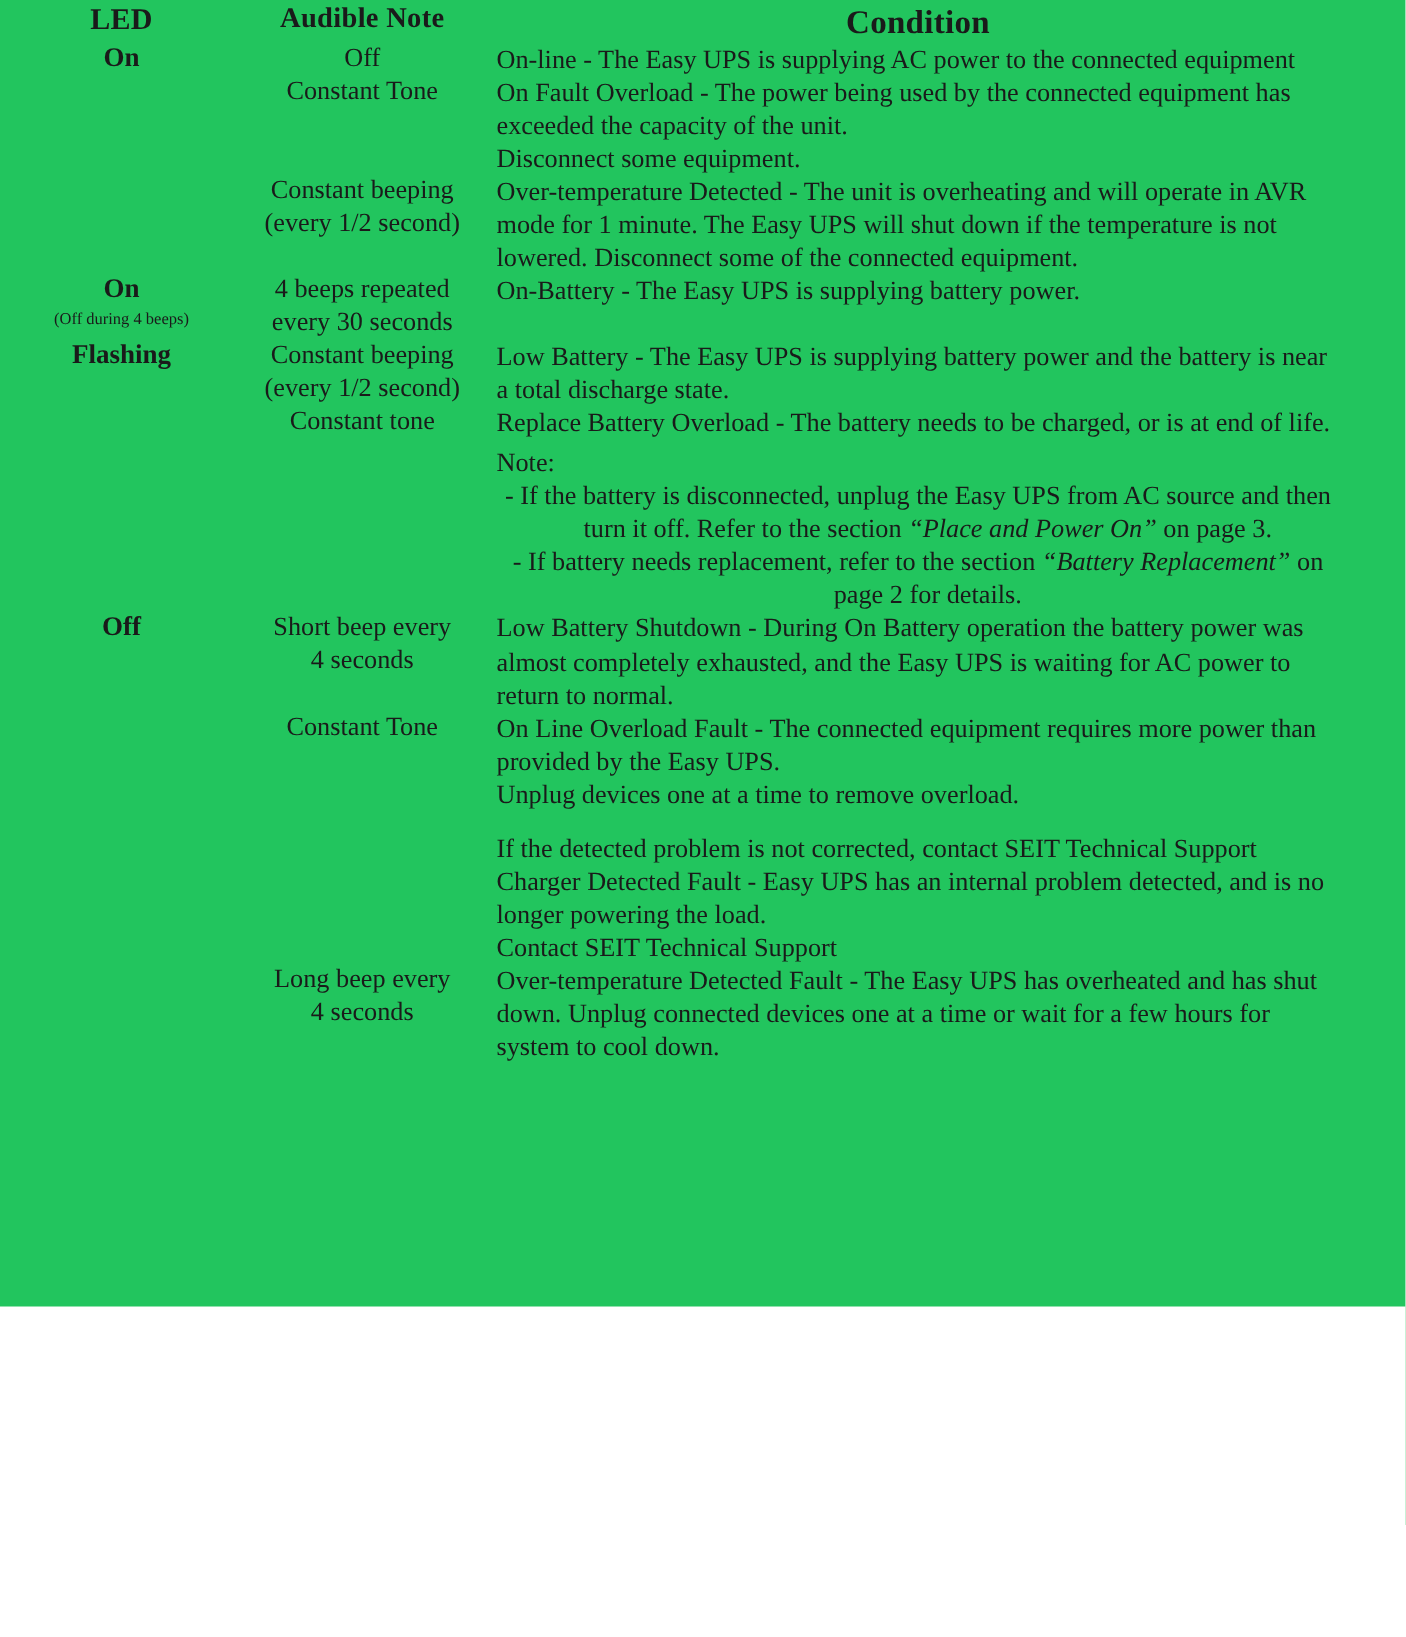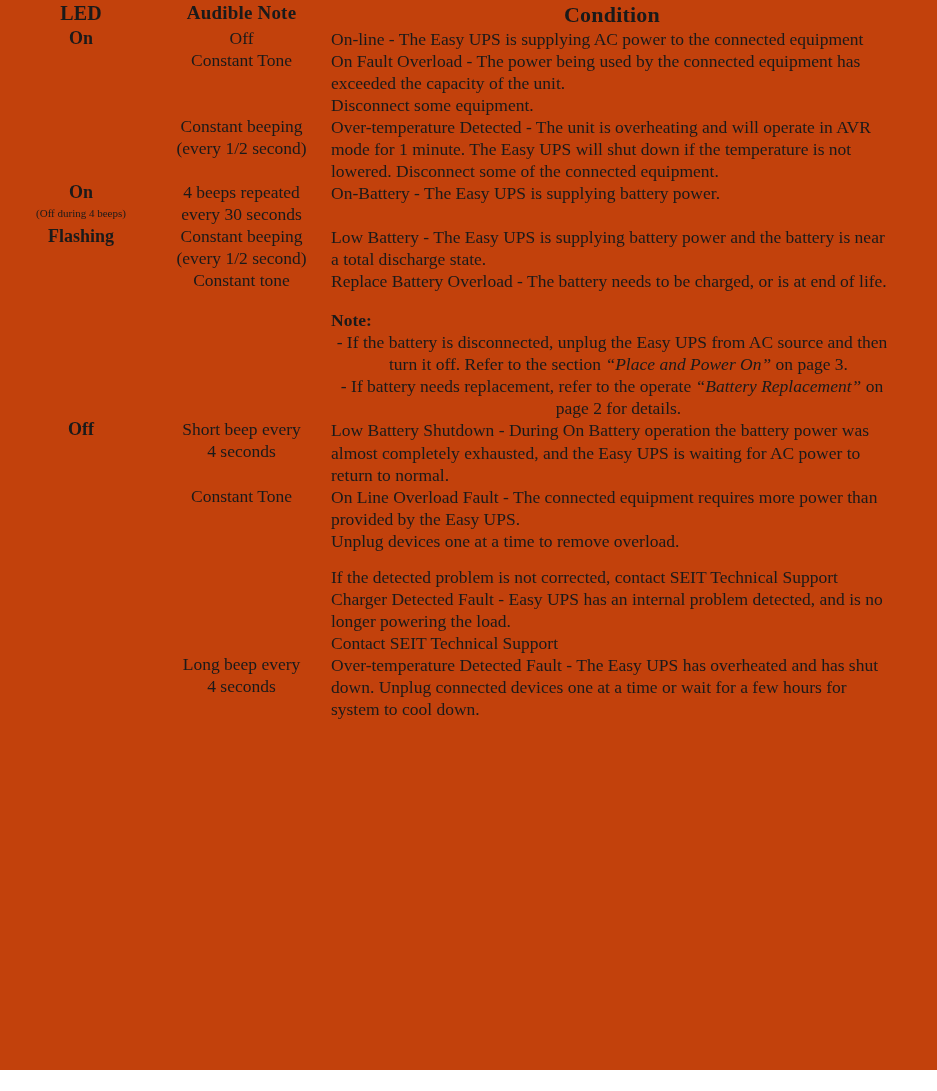--- a/index.html
+++ b/index.html
@@ -11,22 +11,22 @@
     width: 937px;
     height: 1091px;
     overflow: hidden;
     font-family: "Liberation Serif", "DejaVu Serif", serif;
     color: #1a1a1a;
   }
 
   #sheet {
     position: relative;
     width: 937px;
-    height: 1070px;
-    background: #c2410c;
+    height: 871px;
+    background: #22c55e;
   }
 
   table.led-table {
     position: absolute;
     left: 10px;
     top: 2px;
     width: 883px;
     border-collapse: collapse;
     table-layout: fixed;
   }
@@ -86,23 +86,23 @@
   .cond-cell {
     font-size: 17.5px;
     padding: 9px 8px 8px 12px;
     line-height: 1.26;
     text-align: left;
   }
   .cond-cell b { font-weight: normal; }
   .cond-cell i { font-style: italic; }
 
   .cond-note-label {
-    font-weight: bold;
+    font-weight: normal;
     display: block;
-    margin-top: 17px;
+    margin-top: 5px;
   }
   .cond-bullet {
     display: block;
     padding-left: 13px;
     text-indent: -13px;
     text-align: center;
   }
   .blank-line { display: block; height: 14px; }
 </style>
 </head>
@@ -187,21 +187,21 @@
       </tr>
 
       <tr>
         <td class="alarm-cell rule-left rule-bottom">
           <span>Constant tone</span>
         </td>
         <td class="cond-cell rule-left rule-bottom rule-right">
           <b>Replace Battery Overload</b><span> - </span><span>The battery needs to be charged, or is at end of life.</span>
           <span class="cond-note-label">Note:</span>
           <span class="cond-bullet"><span>- If the battery is disconnected, unplug the Easy UPS from AC source and  then turn it off. Refer to the section </span><i>“Place and Power On”</i><span> on page 3.</span></span>
-          <span class="cond-bullet"><span>- If battery needs replacement, refer to the operate </span><i>“Battery Replacement”</i><span> on page 2 for details.</span></span>
+          <span class="cond-bullet"><span>- If battery needs replacement, refer to the section </span><i>“Battery Replacement”</i><span> on page 2 for details.</span></span>
         </td>
       </tr>
 
       <tr>
         <td rowspan="4" class="led-cell rule-bottom">
           <span>Off</span>
         </td>
         <td class="alarm-cell rule-left rule-thin-bottom">
           <span>Short beep every</span><br>
           <span>4 seconds</span>

